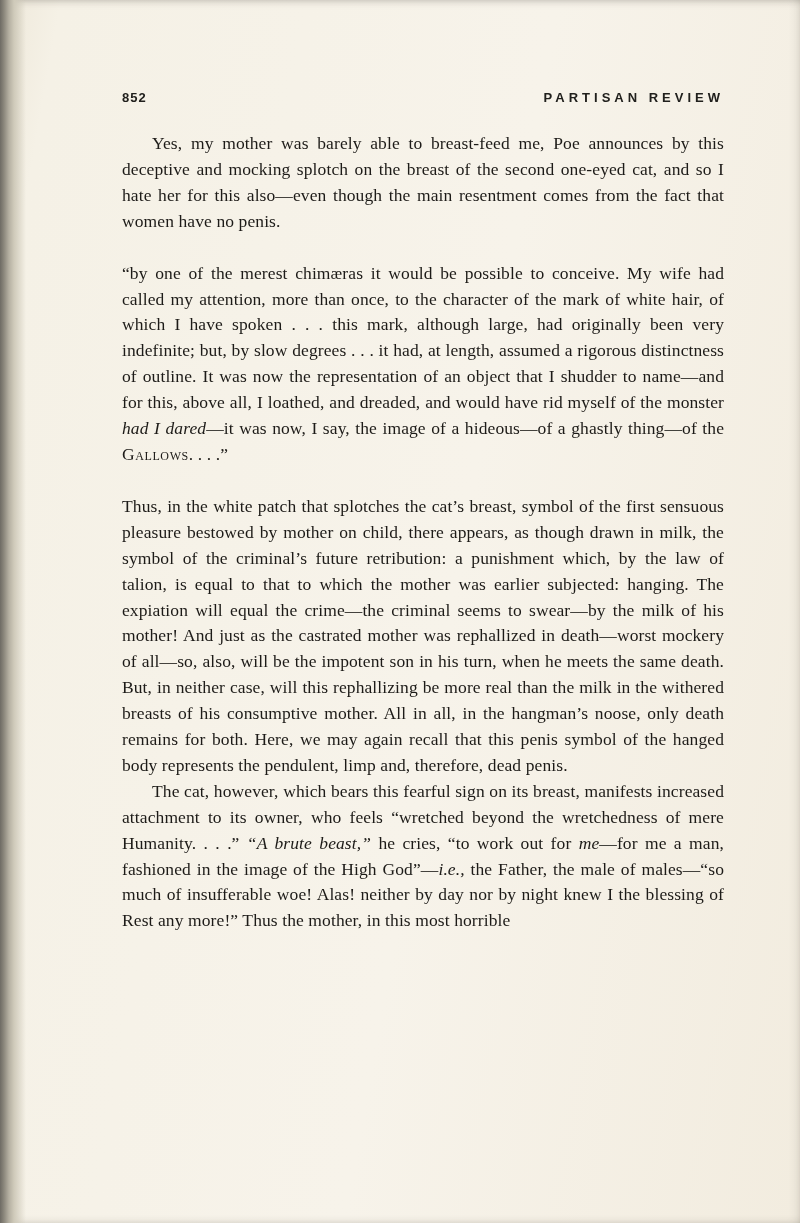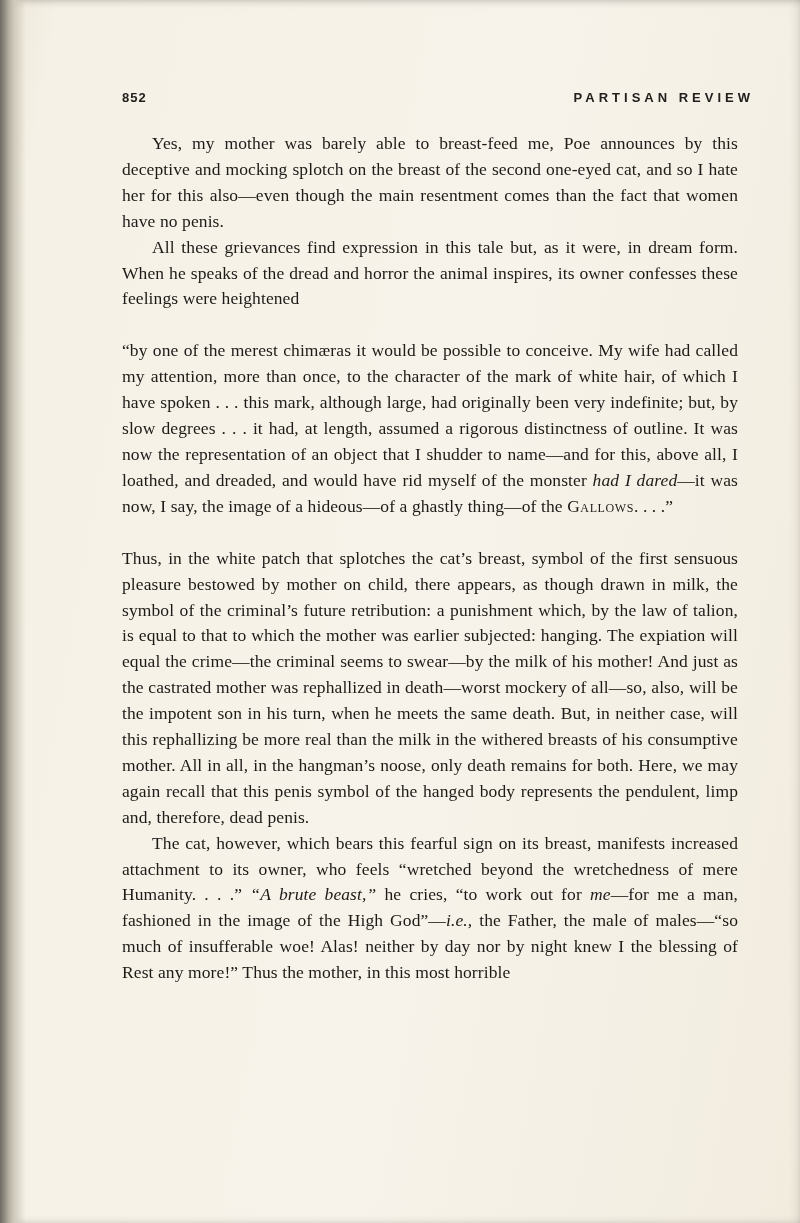--- a/index.html
+++ b/index.html
@@ -2,21 +2,21 @@
 <html><head>
 <meta charset="utf-8">
 <style>
   html, body { margin: 0; padding: 0; background: #e9e6df; }
 
   .page {
     position: relative;
     width: 800px;
     height: 1223px;
     box-sizing: border-box;
-    padding: 58px 46px 0 122px;
+    padding: 58px 76px 0 122px;
     background: linear-gradient(100deg, #eee8da 0%, #f5f1e6 6%, #f7f3ea 55%, #f2ecdf 100%);
     box-shadow: inset 0 7px 9px -7px rgba(60,55,45,0.35),
                 inset 0 -7px 9px -8px rgba(60,55,45,0.25),
                 inset -8px 0 12px -9px rgba(60,55,45,0.25);
     overflow: hidden;
     font-family: "Liberation Serif", serif;
     color: #1d1b18;
   }
 
   .binding-edge {
@@ -63,23 +63,22 @@
 <div class="page">
   <div class="binding-edge"></div>
 
   <header class="page-header">
     <span class="page-number">852</span>
     <span class="journal-title">PARTISAN REVIEW</span>
   </header>
 
   <main class="page-body">
 
-    <p class="para indent"><span>Yes, my mother was barely able to breast-feed me, Poe announces by this deceptive and mocking splotch on the breast of the second one-eyed cat, and so I hate her for this also—even though the main resentment comes than the fact that women have no penis.</span></p>
+    <p class="para indent"><span>Yes, my mother was barely able to breast-feed me, Poe announces by this deceptive and mocking splotch on the breast of the second one-eyed cat, and so I hate her for this also—even though the main resentment comes from the fact that women have no penis.</span></p>
 
-    <p class="para indent"><span>All these grievances find expression in this tale but, as it were, in dream form. When he speaks of the dread and horror the animal inspires, its owner confesses these feelings were heightened</span></p>
 
     <p class="para quote"><span>“by one of the merest chimæras it would be possible to conceive. My wife had called my attention, more than once, to the character of the mark of white hair, of which I have spoken . . . this mark, although large, had originally been very indefinite; but, by slow degrees . . . it had, at length, assumed a rigorous distinctness of outline. It was now the representation of an object that I shudder to name—and for this, above all, I loathed, and dreaded, and would have rid myself of the monster </span><em class="it">had I dared</em><span>—it was now, I say, the image of a hideous—of a ghastly thing—of the </span><span class="sc">Gallows</span><span>. . . .”</span></p>
 
     <p class="para"><span>Thus, in the white patch that splotches the cat’s breast, symbol of the first sensuous pleasure bestowed by mother on child, there appears, as though drawn in milk, the symbol of the criminal’s future retribution: a punishment which, by the law of talion, is equal to that to which the mother was earlier subjected: hanging. The expiation will equal the crime—the criminal seems to swear—by the milk of his mother! And just as the castrated mother was rephallized in death—worst mockery of all—so, also, will be the impotent son in his turn, when he meets the same death. But, in neither case, will this rephallizing be more real than the milk in the withered breasts of his consumptive mother. All in all, in the hangman’s noose, only death remains for both. Here, we may again recall that this penis symbol of the hanged body represents the pendulent, limp and, therefore, dead penis.</span></p>
 
     <p class="para indent"><span>The cat, however, which bears this fearful sign on its breast, manifests increased attachment to its owner, who feels “wretched beyond the wretchedness of mere Humanity. . . .” </span><em class="it">“A brute beast,”</em><span> he cries, “to work out for </span><em class="it">me</em><span>—for me a man, fashioned in the image of the High God”—</span><em class="it">i.e.,</em><span> the Father, the male of males—“so much of insufferable woe! Alas! neither by day nor by night knew I the blessing of Rest any more!” Thus the mother, in this most horrible</span></p>
 
   </main>
 </div>
 

